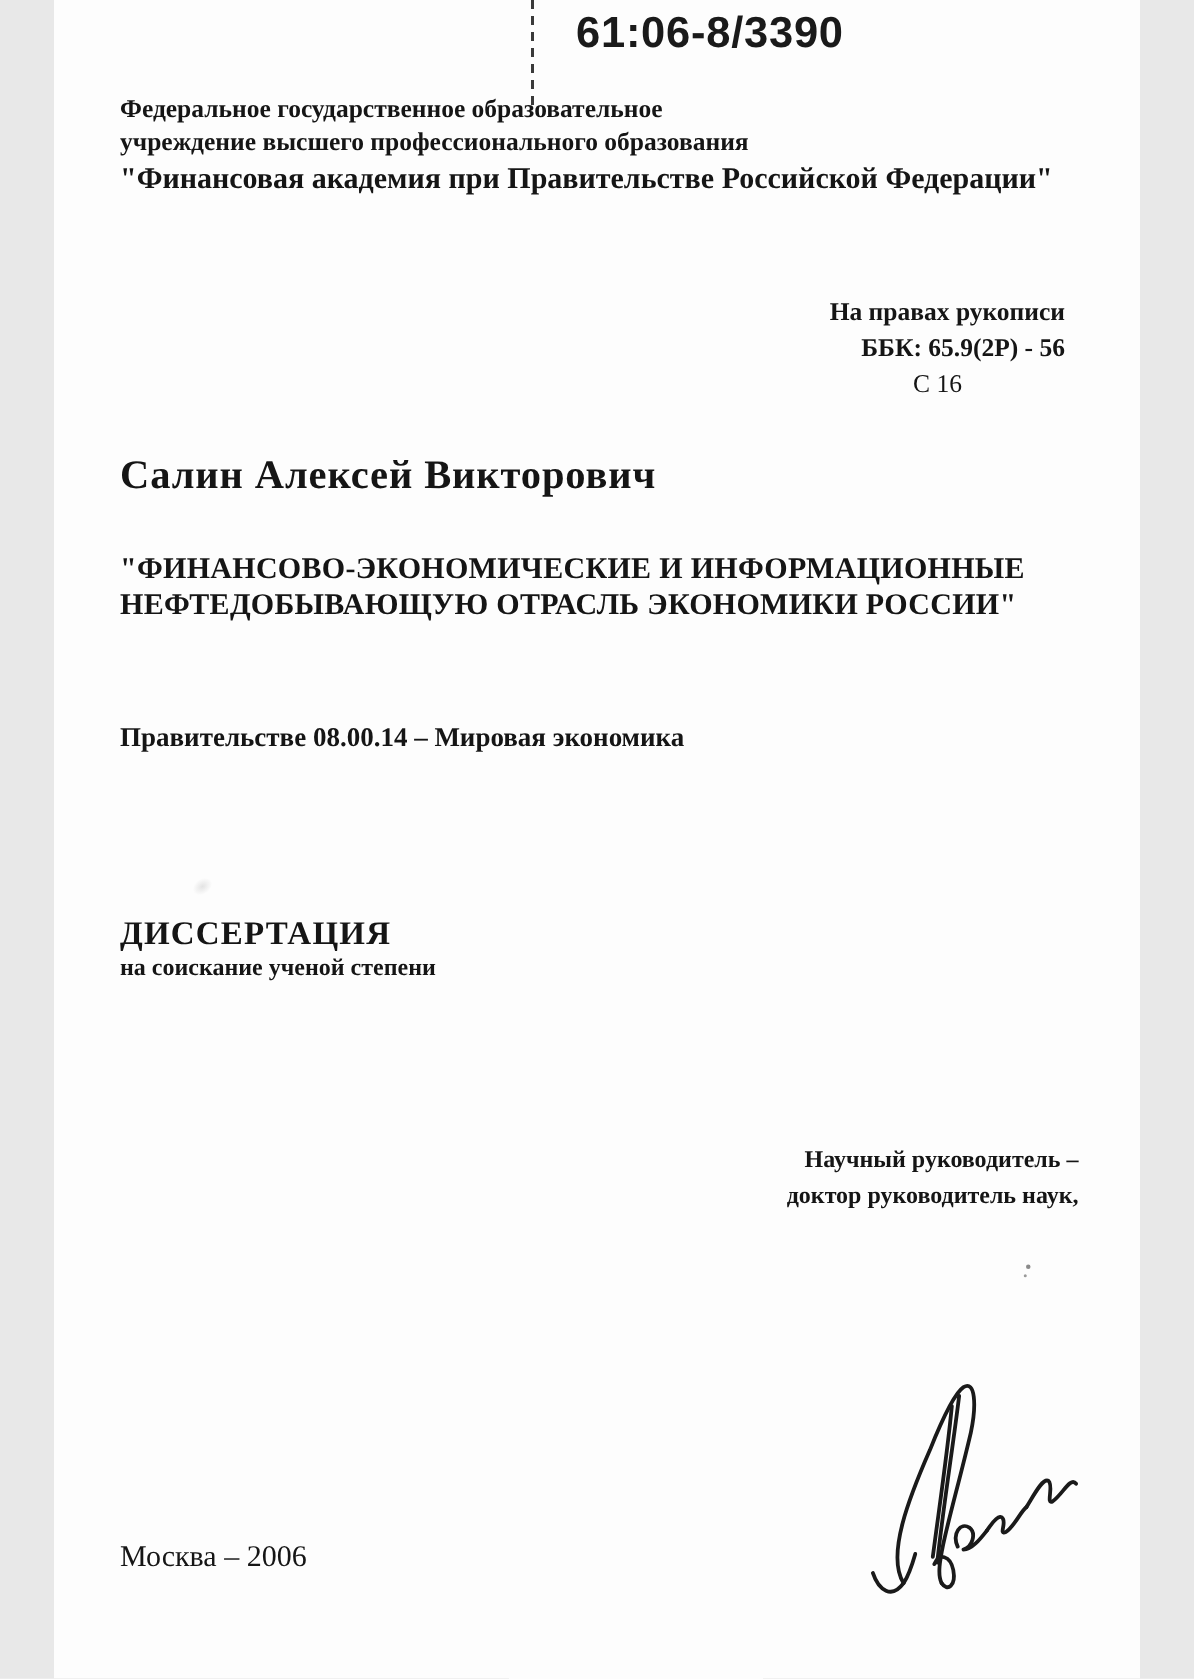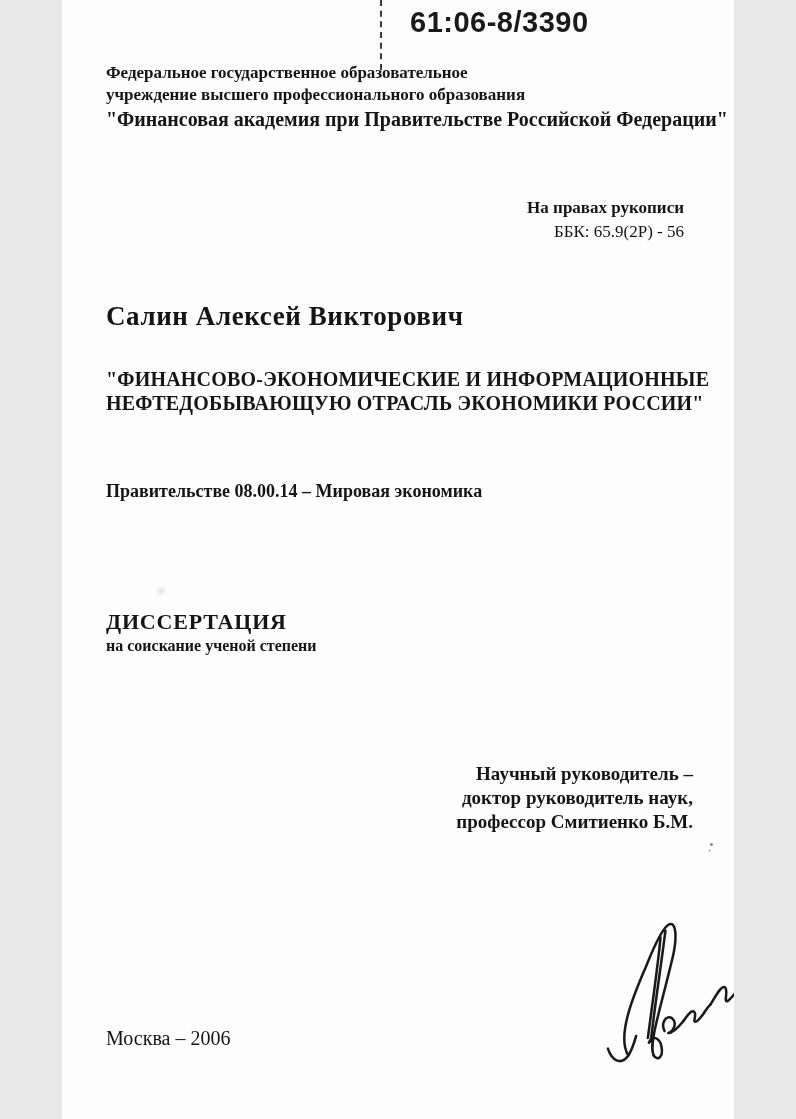--- a/index.html
+++ b/index.html
@@ -3,21 +3,21 @@
 <meta charset="utf-8">
 <style>
   html, body {
     margin: 0;
     padding: 0;
     background: #e8e8e8;
     font-family: "Liberation Serif", serif;
   }
   .page {
     position: relative;
-    width: 672px;
+    width: 724px;
     height: 1119px;
     margin: 0 auto;
     background: #fdfdfd;
     color: #151515;
     overflow: hidden;
   }
   
   .stamp-dash-line {
     position: absolute;
     left: 318px;
@@ -49,21 +49,21 @@
   .manuscript-block {
     position: absolute;
     right: 50px;
     top: 196px;
     width: 200px;
     font-size: 17px;
     line-height: 24px;
     text-align: right;
   }
   .manuscript-block .rights { font-weight: 700; }
-  .manuscript-block .bbk    { font-weight: 400; }
+  .manuscript-block .bbk    { font-weight: 700; }
   .manuscript-block .code   { font-weight: 400; text-align: center; padding-left: 30px; }
 
   .author-name {
     top: 301px;
     font-weight: 700;
     font-size: 27px;
     letter-spacing: 0.6px;
   }
   .diss-title {
     top: 368px;
@@ -79,21 +79,21 @@
   }
   .degree-block { top: 608px; font-weight: 700; }
   .degree-block .degree-heading { font-size: 22px; line-height: 27px; letter-spacing: 0.8px; font-family: Liberation Serif, serif; }
   .degree-block .degree-line    { font-size: 16px; line-height: 22px; }
 
   .supervisor-block {
     position: absolute;
     right: 41px;
     top: 762px;
     font-weight: 700;
-    font-size: 19px;
+    font-size: 16px;
     line-height: 24px;
     text-align: right;
   }
   .city-year {
     top: 1027px;
     font-weight: 400;
     font-size: 20px;
   }
   .signature-wrap {
     position: absolute;
@@ -134,40 +134,40 @@
 
   <div class="center-col institution">
     <div class="inst-line-small">Федеральное государственное образовательное</div>
     <div class="inst-line-small">учреждение высшего профессионального образования</div>
     <div class="inst-line-big">"Финансовая академия при Правительстве Российской Федерации"</div>
   </div>
 
   <div class="manuscript-block">
     <div class="rights">На правах рукописи</div>
     <div class="bbk">ББК: 65.9(2Р) - 56</div>
+    <div class="code">С 16</div>
   </div>
 
   <div class="center-col author-name">Салин Алексей Викторович</div>
 
   <div class="center-col diss-title">
     <div>"ФИНАНСОВО-ЭКОНОМИЧЕСКИЕ И ИНФОРМАЦИОННЫЕ</div>
     <div>НЕФТЕДОБЫВАЮЩУЮ ОТРАСЛЬ ЭКОНОМИКИ РОССИИ"</div>
   </div>
 
   <div class="center-col specialty-line">Правительстве 08.00.14 – Мировая экономика</div>
 
   <div class="center-col degree-block">
     <div class="degree-heading">ДИССЕРТАЦИЯ</div>
     <div class="degree-line">на соискание ученой степени</div>
   </div>
 
   <div class="supervisor-block">
     <div>Научный руководитель –</div>
     <div>доктор руководитель наук,</div>
-    <div>профессор Смитиенко Б.М.</div>
   </div>
 
   <div class="ink-speck"></div>
   <div class="smudge"></div>
 
   <div class="signature-wrap">
     <svg viewBox="0 0 160 170" xmlns="http://www.w3.org/2000/svg" fill="none" stroke="#1a1a1a" stroke-width="2.6" stroke-linecap="round" stroke-linejoin="round">
       <path d="M4 140 C 8 152, 17 158, 25 147 C 29 141, 31 134, 33 127"></path>
       <path d="M25 147 C 13 128, 29 88, 43 56 C 51 36, 60 17, 66 13 C 74 8, 75 25, 71 44 C 64 74, 56 102, 52 121 C 50 131, 48 141, 51 147"></path>
       <path d="M63 19 C 59 52, 52 96, 48 133"></path>

